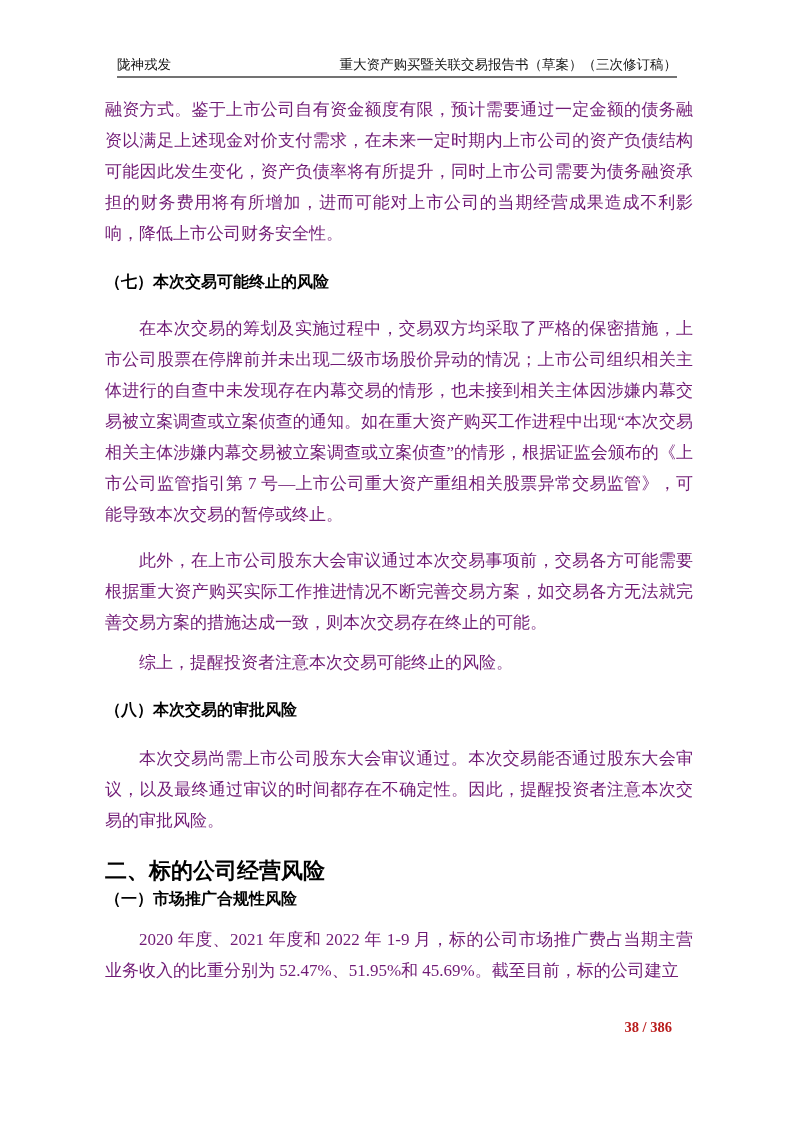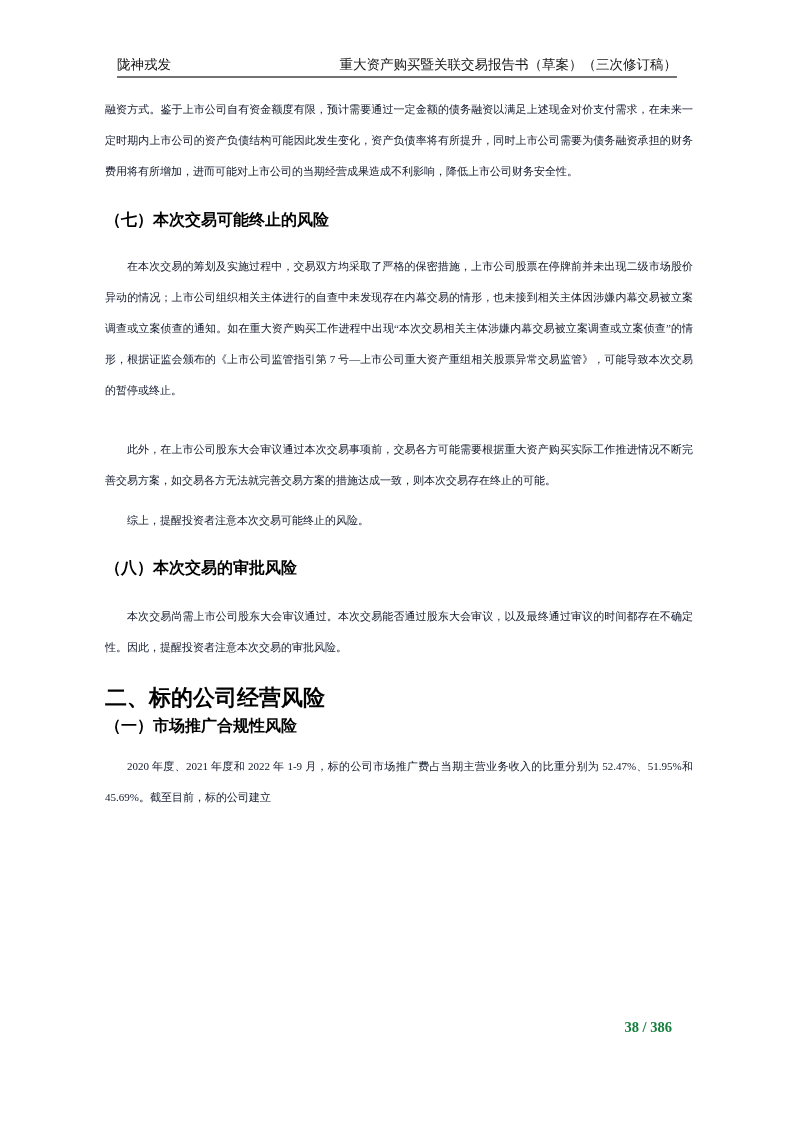--- a/index.html
+++ b/index.html
@@ -27,53 +27,53 @@
     font-size: 13.5px;
     line-height: 16px;
     color: #141414;
   }
   
   .content {
     margin: 0 100px 0 105px;
   }
   .para {
     margin: 0;
-    font-size: 11px;
+    font-size: 17px;
     line-height: 31px;
     text-align: justify;
-    color: #0f172a;
+    color: #701a75;
   }
   .para.indent { text-indent: 2em; }
   .h2, .h3 {
     margin: 0;
     font-family: "Liberation Sans", "DejaVu Sans", sans-serif;
     font-weight: bold;
     color: #000000;
   }
   .h2 { font-size: 22px;   line-height: 30px; }
   .h3 { font-size: 16px; line-height: 26px; }
   
   .b1  { margin-top: 16px; }
   .b2  { margin-top: 20px; }
   .b3  { margin-top: 18px; }
-  .b4  { margin-top: 28px; }
+  .b4  { margin-top: 15px; }
   .b5  { margin-top: 9px;  }
   .b6  { margin-top: 19px; }
   .b7  { margin-top: 20px; }
   .b8  { margin-top: 20px; }
   .b9  { }
   .b10 { margin-top: 12px; }
   
   .footer {
     position: absolute;
     top: 1019px;
     right: 121px;
     font-size: 14.5px;
     font-weight: bold;
-    color: #15803d;
+    color: #b91c1c;
   }
 </style>
 </head>
 <body>
 
 <div class="page">
 
   <div class="header">
     <span>陇神戎发</span>
     <span>重大资产购买暨关联交易报告书（草案）（三次修订稿）</span>

